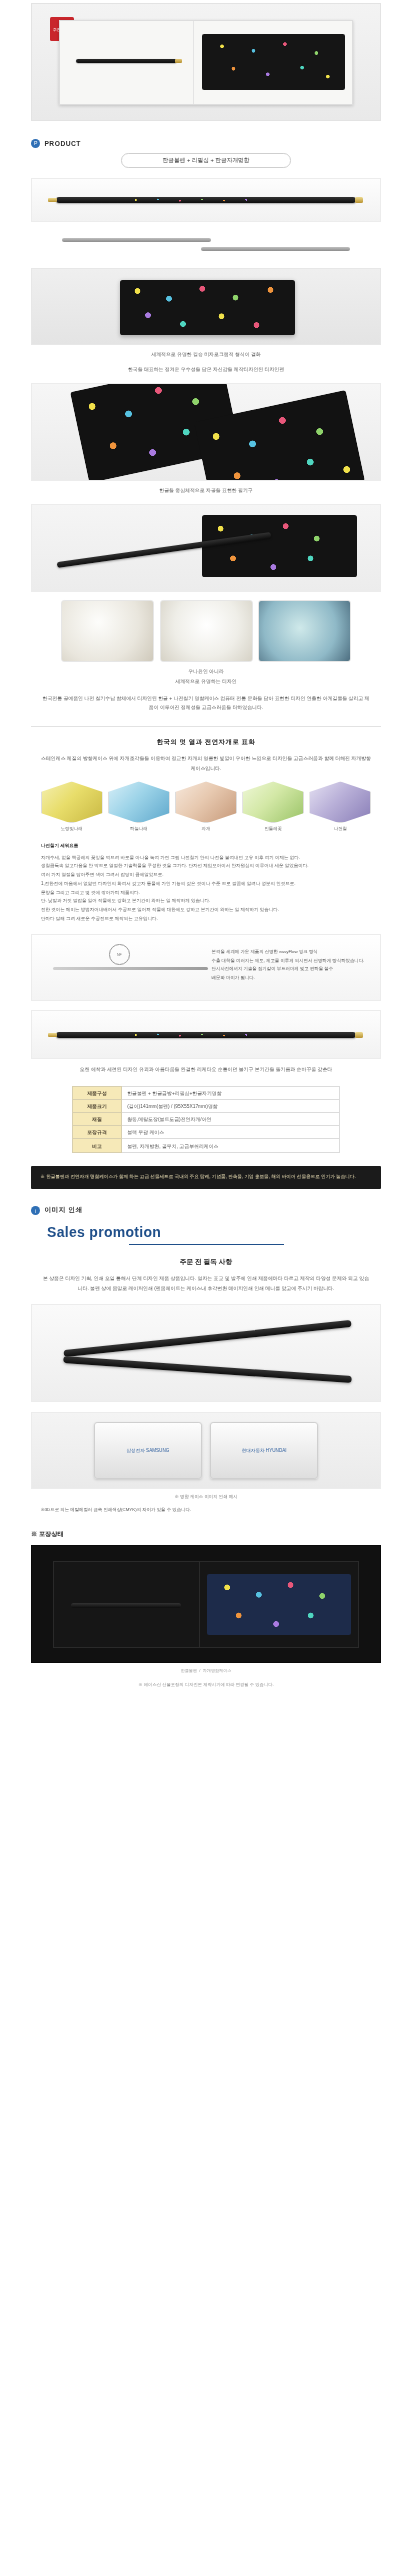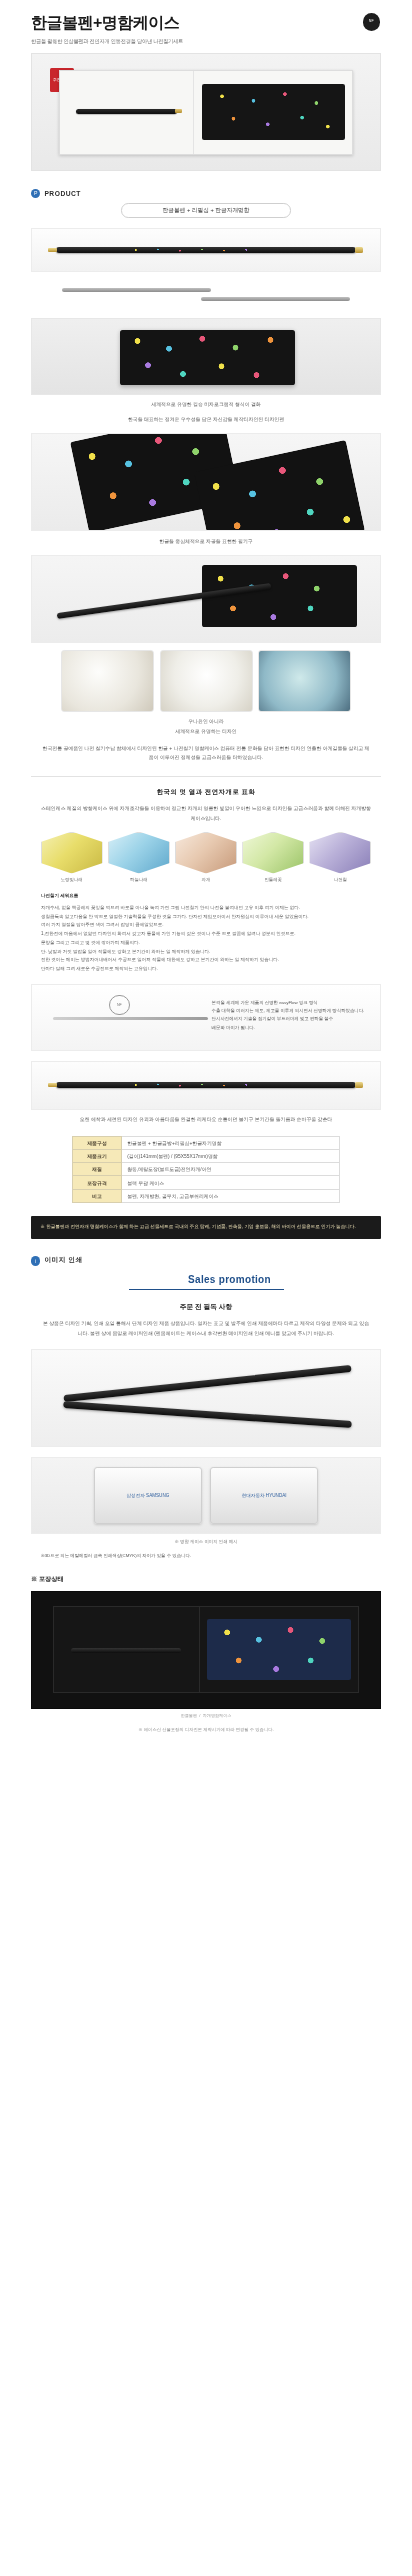--- a/index.html
+++ b/index.html
@@ -333,21 +333,21 @@
     background: #1b1b1b; color: #efe3b8;
     padding: 7.2px 9.3px; font-size: 4.6px; line-height: 1.8;
     border-radius: 1px;
   }
   
   .promo-head {
     display: flex; align-items: center; gap: 4.1px;
     padding: 17.5px 31px 0 31px;
   }
   .promo-title {
-    text-align: center; font-size: 10px; font-weight: bold;
+    font-size: 14px; font-weight: bold;
     color: #1f4f8a; margin: 8.2px 0 0 0; letter-spacing: 0.3px; padding-left: 47px;
   }
   .promo-rule { width: 155px; height: 1px; background: #1f4f8a; margin: 4.1px auto 0 auto; }
   .subhead {
     text-align: center; font-size: 6.7px; font-weight: bold;
     color: #222; margin: 13.4px 0 0 0;
   }
   .engrave-photo {
     width: 350px; margin: 10.3px auto 0 auto; height: 98px;
     background: linear-gradient(#fafafa,#eeeeee);
@@ -390,25 +390,20 @@
     width: 350px; margin: 8.2px auto 20.6px auto;
     font-size: 4.3px; color: #888; text-align: center; line-height: 1.8;
   }
   .tiny-mid { text-align:center; font-size:4.1px; color:#999; margin-top:4.1px; }
 </style>
 </head>
 <body>
 
 <div class="page">
 
-  <div class="hero">
-    <div class="hero-title">한글볼펜+명함케이스</div>
-    <div class="hero-sub">한글을 활용한 인삼볼펜과 전연자개 인통전경을 담아낸 나전칠기세트</div>
-    <div class="hero-logo">NF</div>
-  </div>
 
   <div class="giftbox-wrap">
     <div class="badge-red">추천
 선물</div>
     <div class="gift-inner">
       <div class="gift-left">
         <div class="gift-pen"></div>
       </div>
       <div class="gift-right">
         <div class="card-art"></div>

